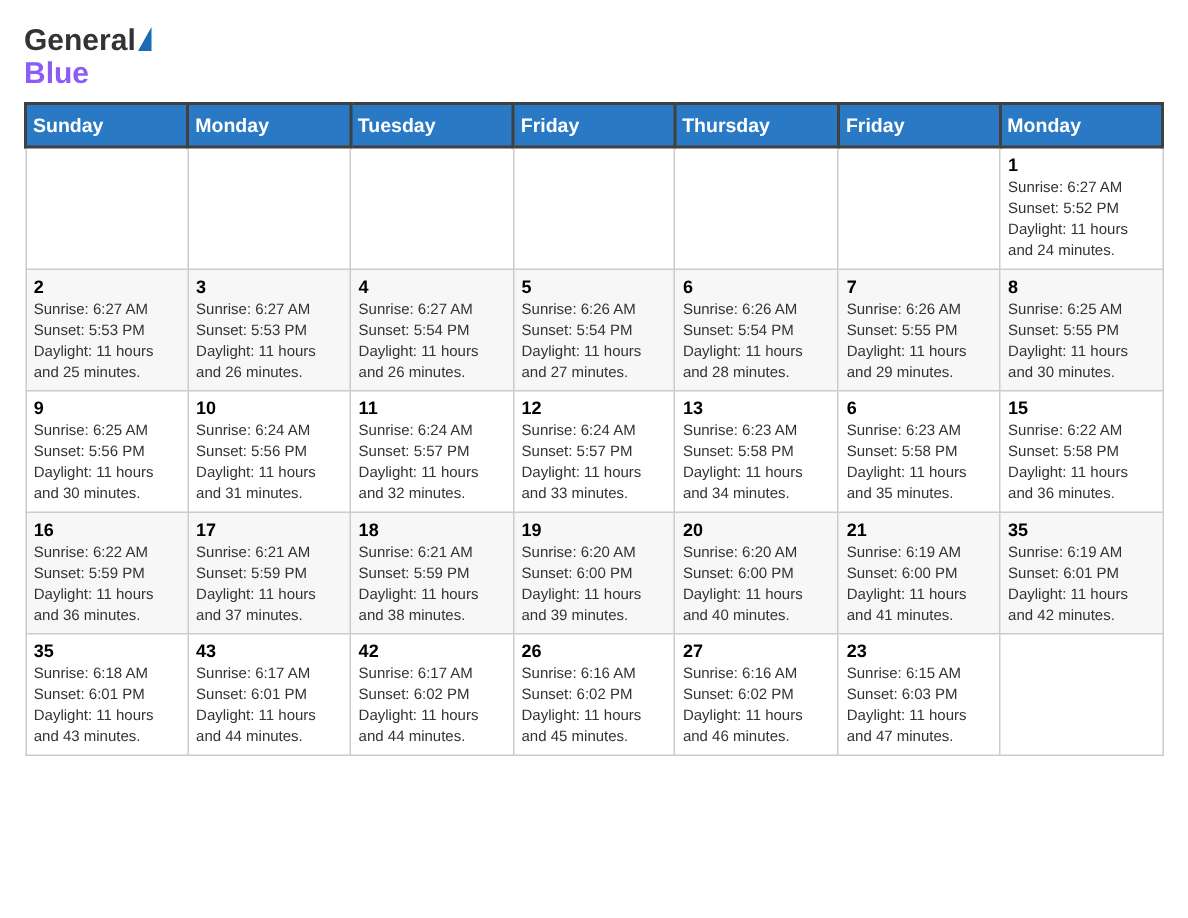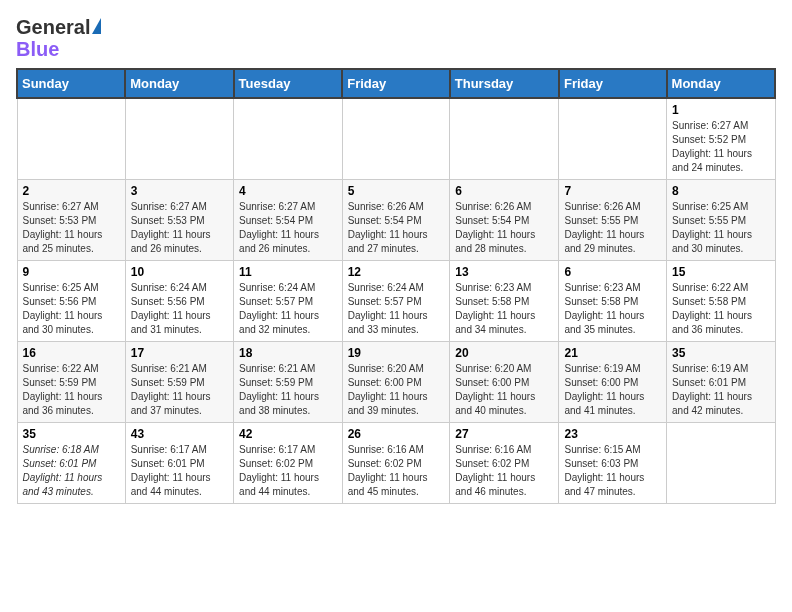--- a/index.html
+++ b/index.html
@@ -242,21 +242,21 @@
         <td>
           <span class="day-number">35</span>
           <div class="day-info" style="white-space: pre-wrap;">Sunrise: 6:19 AM
 Sunset: 6:01 PM
 Daylight: 11 hours and 42 minutes.</div>
         </td>
       </tr>
       <tr>
         <td>
           <span class="day-number">35</span>
-          <div class="day-info" style="white-space: pre-wrap; font-style: italic;">Sunrise: 6:18 AM
+          <div class="day-info" style="white-space: pre-wrap;">Sunrise: 6:18 AM
 Sunset: 6:01 PM
 Daylight: 11 hours and 43 minutes.</div>
         </td>
         <td>
           <span class="day-number">43</span>
           <div class="day-info" style="white-space: pre-wrap;">Sunrise: 6:17 AM
 Sunset: 6:01 PM
 Daylight: 11 hours and 44 minutes.</div>
         </td>
         <td>

